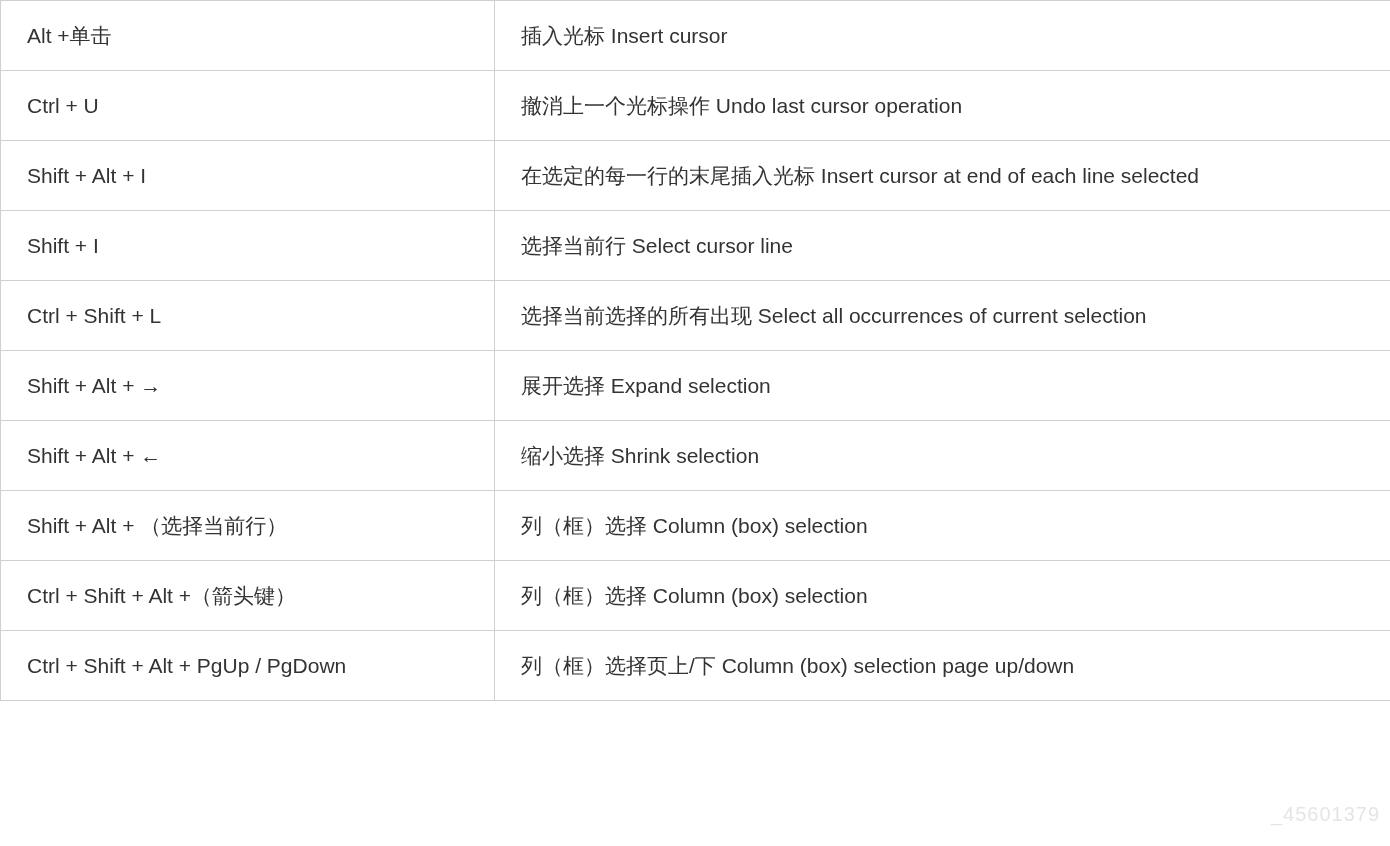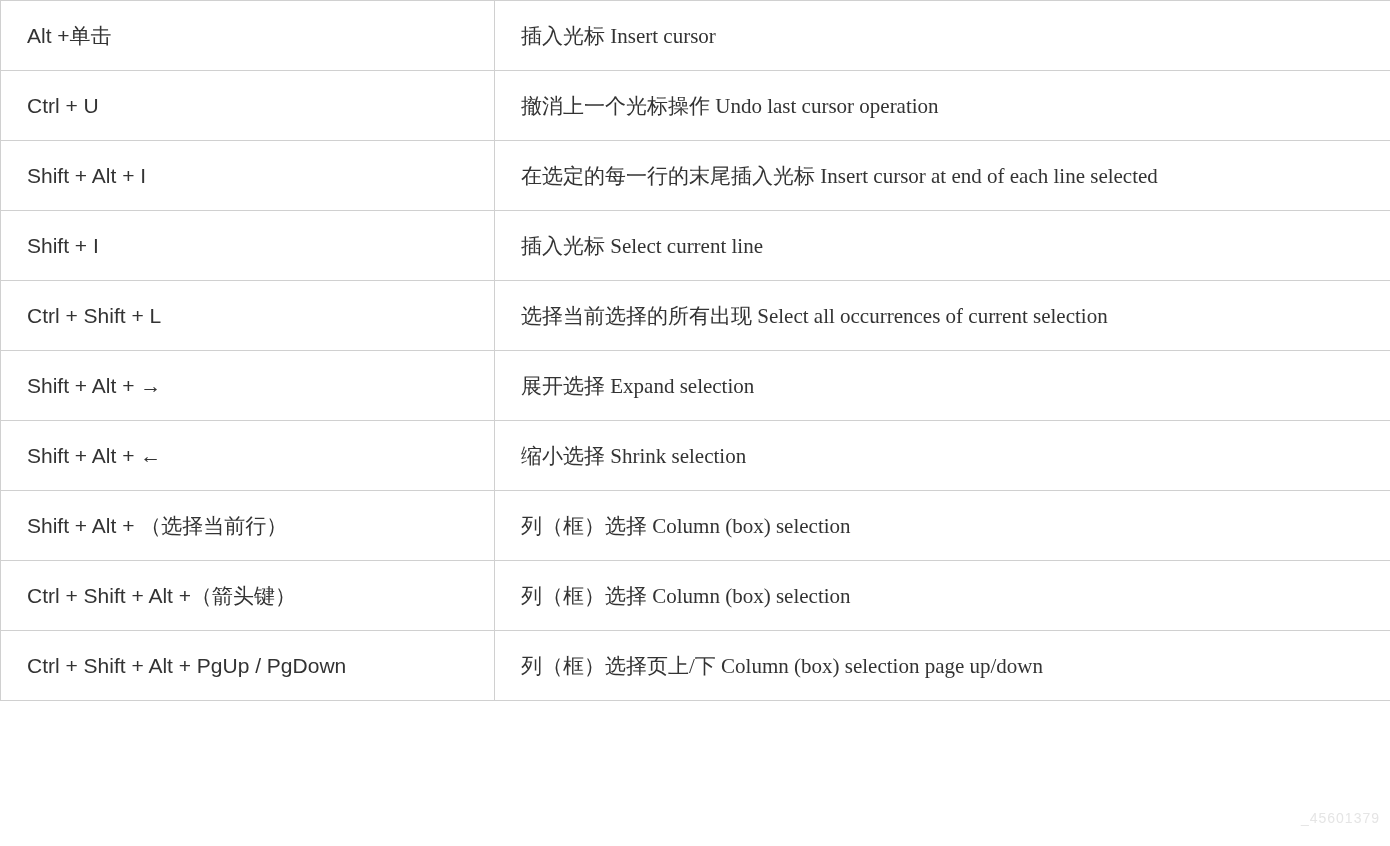--- a/index.html
+++ b/index.html
@@ -25,27 +25,26 @@
       font-size: 21px;
       color: #333333;
       vertical-align: middle;
       height: 70px;
     }
     .shortcuts-table td:first-child {
       width: 494px;
     }
     .shortcuts-table td:last-child {
       width: 896px;
-      font-family: Liberation Serif, serif;
     }
     .watermark {
       position: absolute;
       bottom: 20px;
       right: 10px;
-      font-size: 14px;
+      font-size: 20px;
       color: #e5e5e5;
       font-weight: 300;
       letter-spacing: 1px;
       pointer-events: none;
       z-index: 10;
     }
   </style>
 </head>
 <body>
 
@@ -58,21 +57,21 @@
       <tr>
         <td>Ctrl + U</td>
         <td>撤消上一个光标操作 Undo last cursor operation</td>
       </tr>
       <tr>
         <td>Shift + Alt + I</td>
         <td>在选定的每一行的末尾插入光标 Insert cursor at end of each line selected</td>
       </tr>
       <tr>
         <td>Shift + I</td>
-        <td>插入光标 Select current line</td>
+        <td>选择当前行 Select cursor line</td>
       </tr>
       <tr>
         <td>Ctrl + Shift + L</td>
         <td>选择当前选择的所有出现 Select all occurrences of current selection</td>
       </tr>
       <tr>
         <td>Shift + Alt + →</td>
         <td>展开选择 Expand selection</td>
       </tr>
       <tr>

